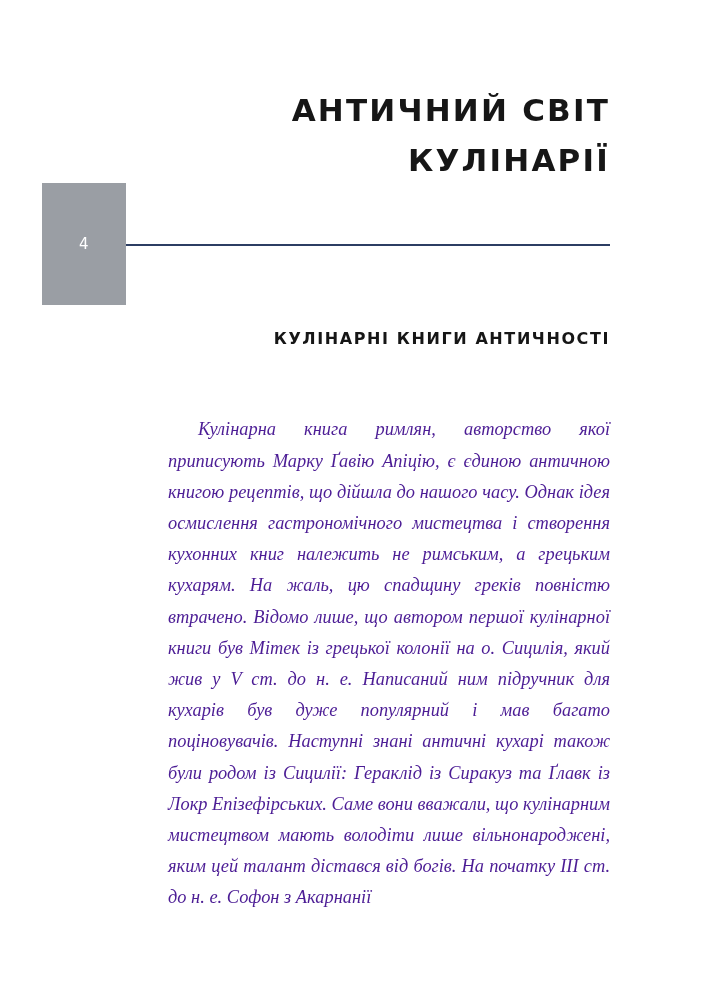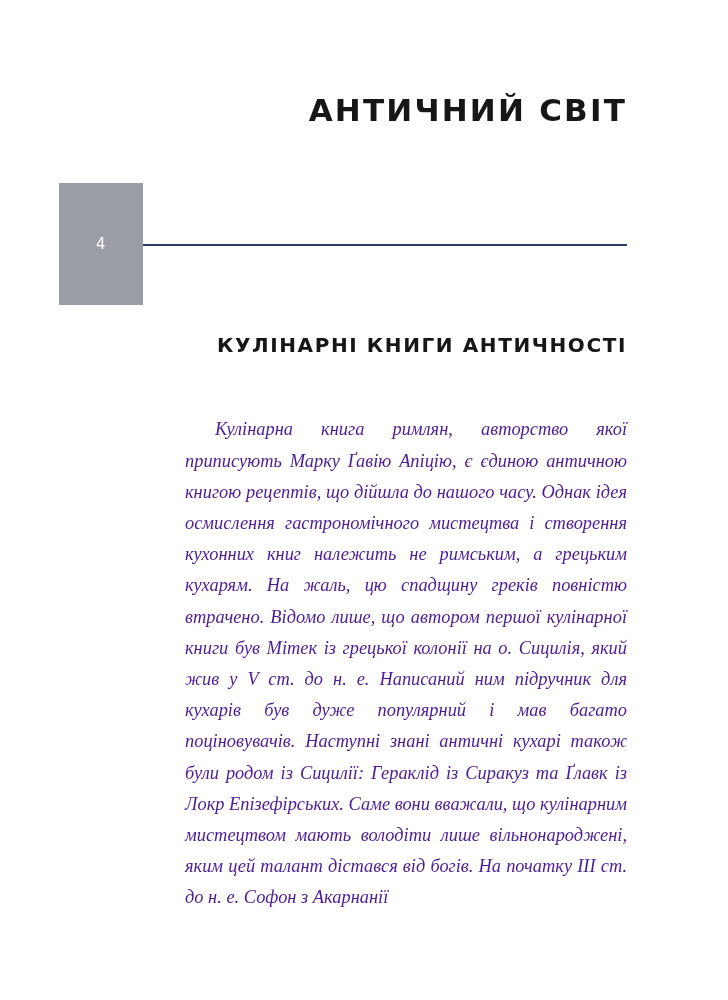--- a/index.html
+++ b/index.html
@@ -12,21 +12,20 @@
     background: #ffffff;
     font-family: "Liberation Serif", serif;
     overflow: hidden;
     position: relative;
   }
 
   .page {
     position: relative;
     width: 644px;
     height: 1000px;
-    margin-left: 17px;
   }
 
   
   .chapter-title {
     position: absolute;
     top: 64px;
     left: 0;
     width: 610px;
     text-align: right;
     font-family: "DejaVu Sans", sans-serif;
@@ -77,21 +76,21 @@
 
   
   .section-title {
     position: absolute;
     top: 316px;
     left: 0;
     width: 610px;
     text-align: right;
     font-family: "DejaVu Sans", sans-serif;
     font-weight: 700;
-    font-size: 20px;
+    font-size: 16px;
     letter-spacing: 1.6px;
     color: #161616;
     text-transform: uppercase;
     white-space: nowrap;
   }
 
   
   .body-text {
     position: absolute;
     left: 168px;
@@ -107,20 +106,21 @@
     hyphens: manual;
   }
 </style>
 </head>
 <body>
 
 <div class="page">
 
   <h1 class="chapter-title">
     <span class="line">АНТИЧНИЙ СВІТ</span>
+    <span class="line">КУЛІНАРІЇ</span>
   </h1>
 
   <div class="folio-block"></div>
   <div class="folio-number">4</div>
   <div class="folio-rule"></div>
 
   <h2 class="section-title">КУЛІНАРНІ КНИГИ АНТИЧНОСТІ</h2>
 
   <p class="body-text">Кулінарна книга римлян, авторство якої приписують Марку Ґавію Апіцію, є єдиною античною книгою рецептів, що дійшла до нашого часу. Однак ідея осмислення гастрономічного мистецтва і створення кухонних книг належить не римським, а грецьким кухарям. На жаль, цю спадщину греків повністю втрачено. Відомо лише, що автором першої кулінарної книги був Мітек із грецької колонії на о. Сицилія, який жив у V ст. до н. е. Написаний ним підручник для кухарів був дуже популярний і мав багато поціновувачів. Наступні знані античні кухарі також були родом із Сицилії: Гераклід із Сиракуз та Ґлавк із Локр Епізефірських. Саме вони вважали, що кулінарним мистецтвом мають володіти лише вільнонароджені, яким цей талант дістався від богів. На початку III ст. до н. е. Софон з Акарнанії</p>
 

